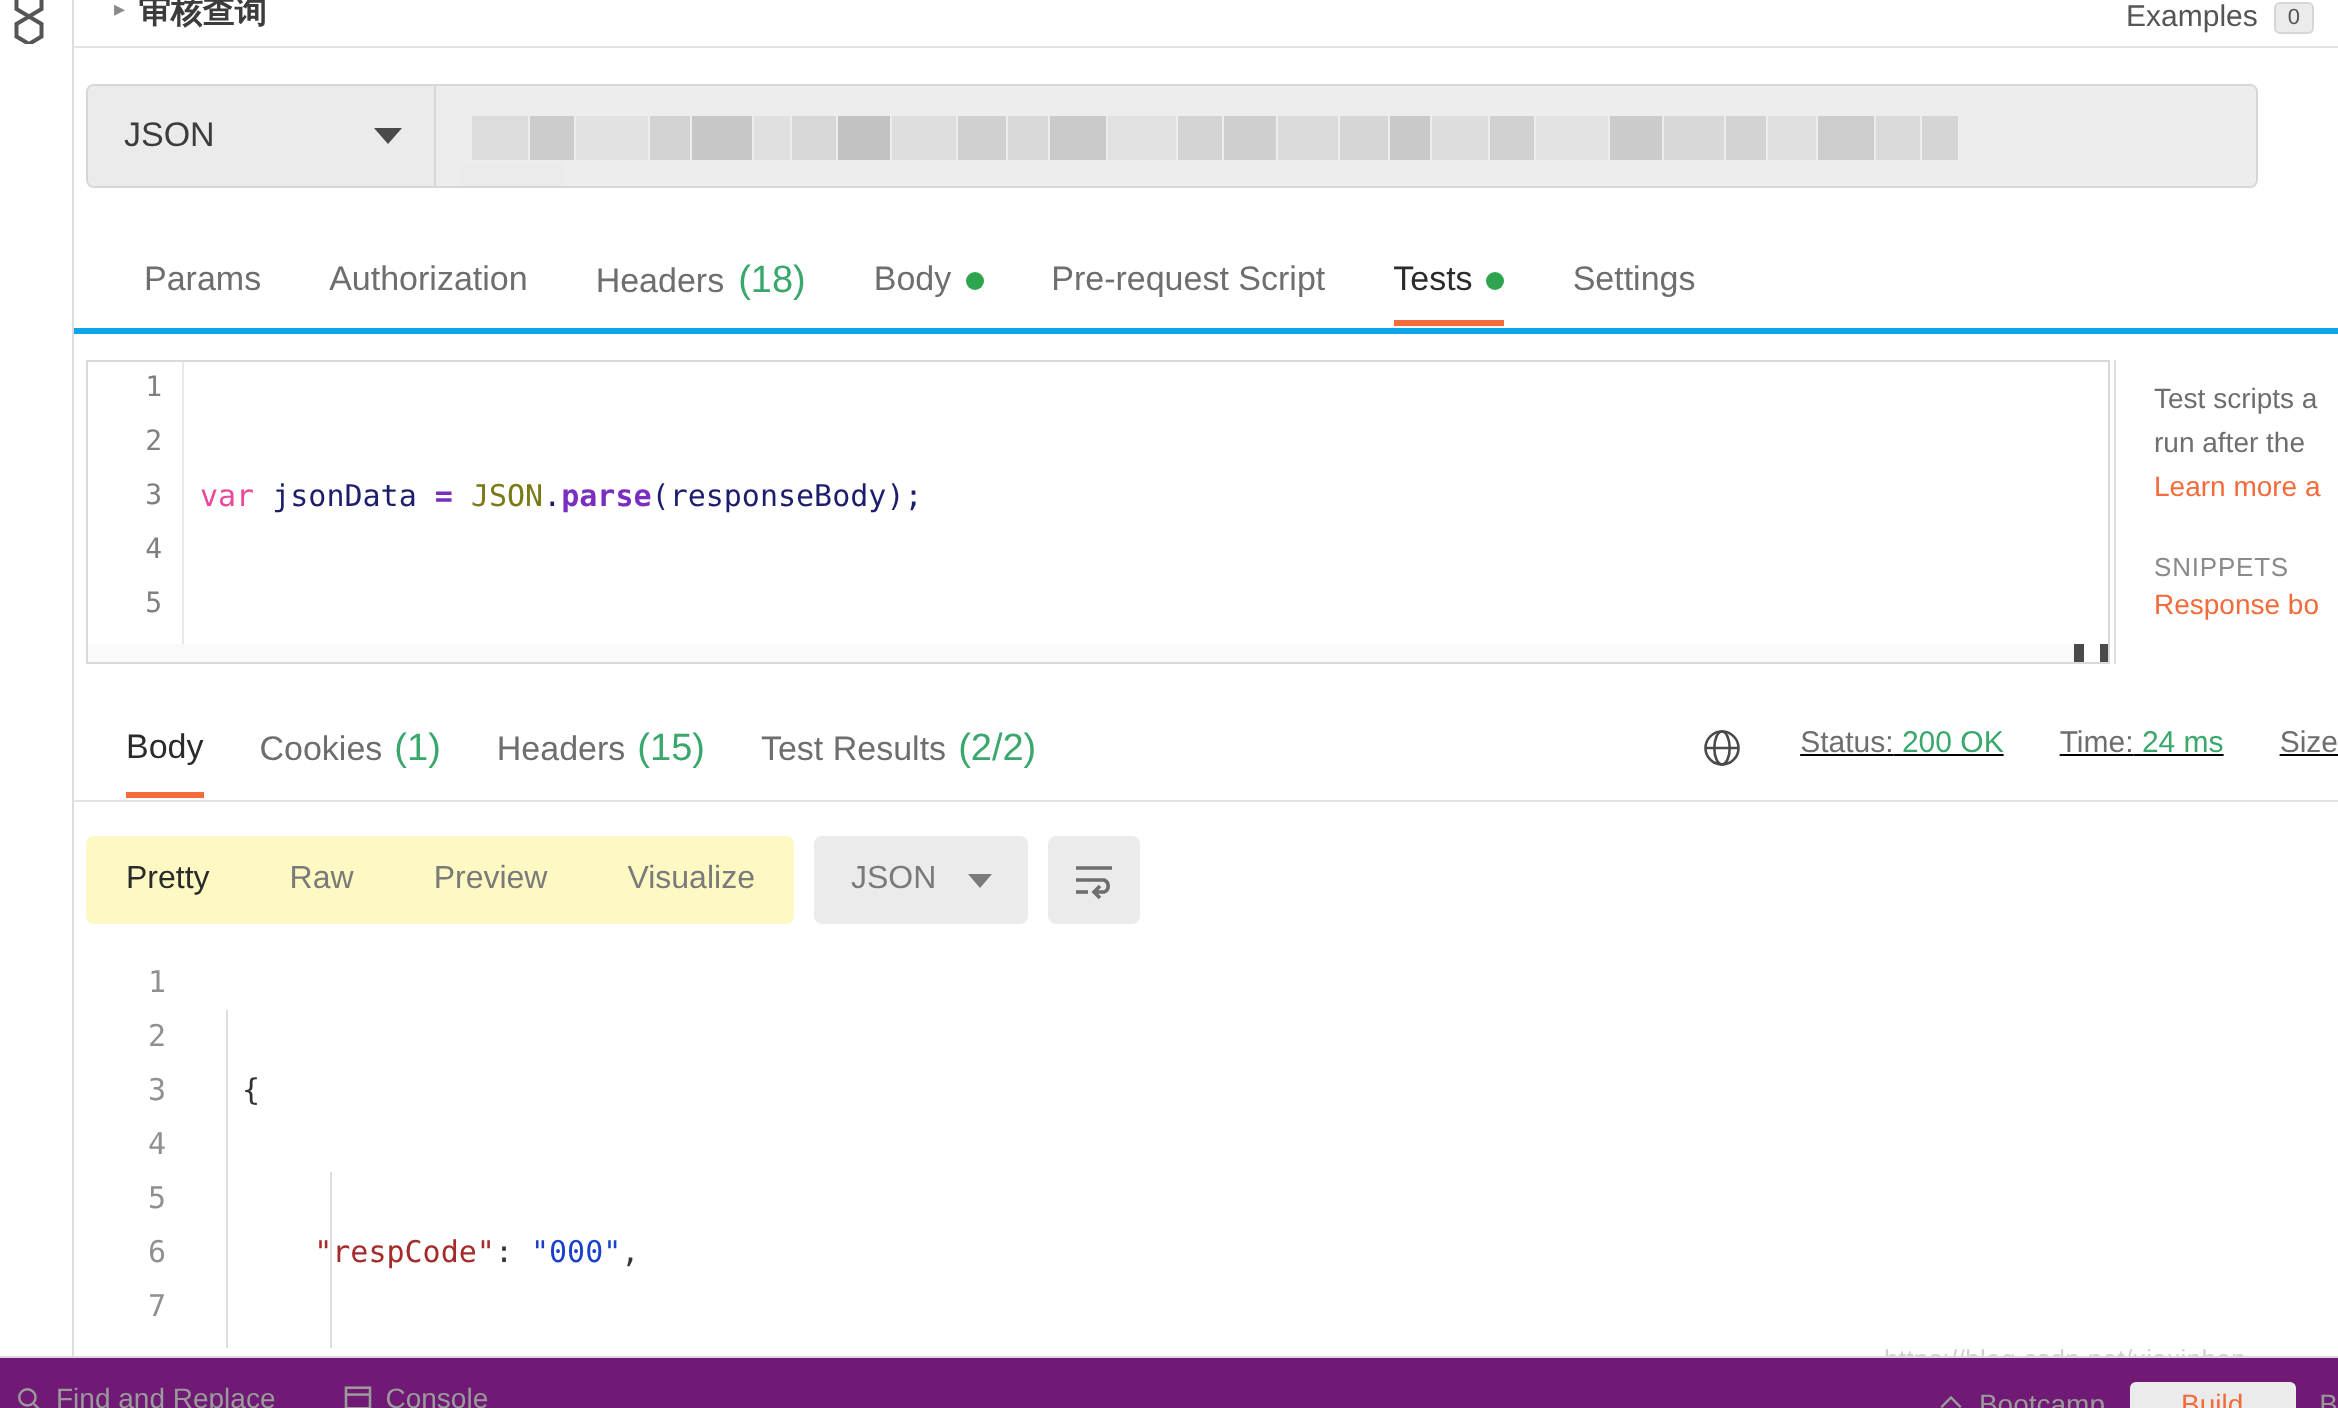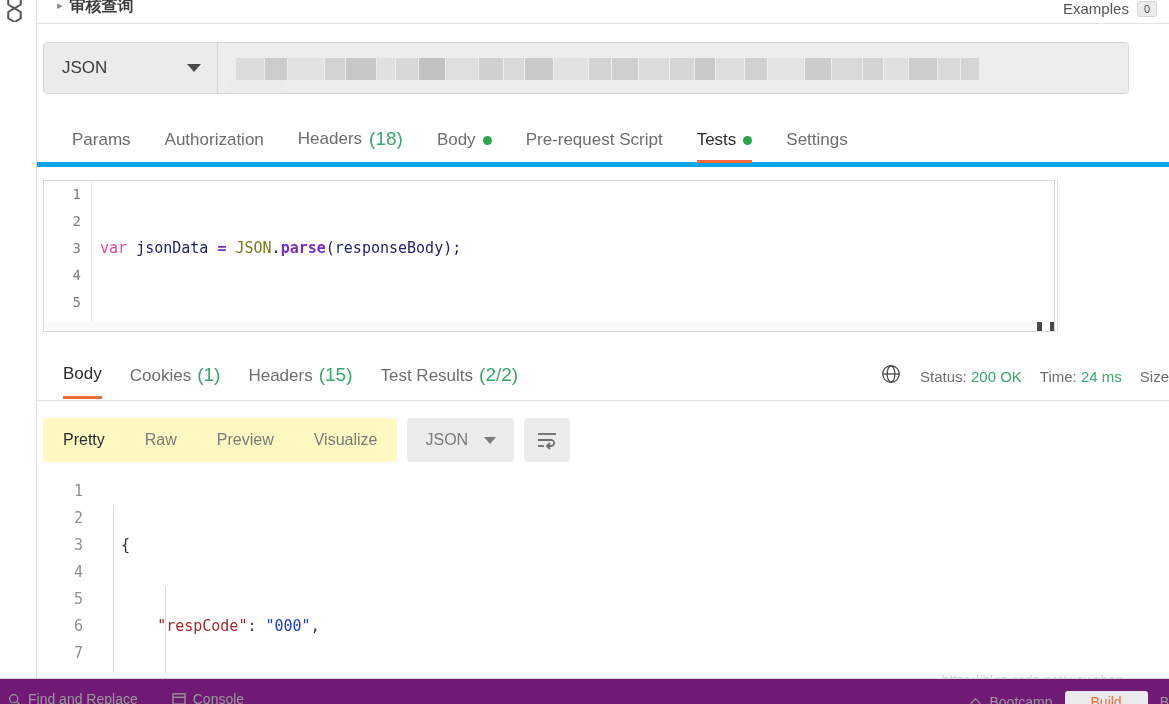--- a/index.html
+++ b/index.html
@@ -53,21 +53,21 @@
   .method-text { font-size:17px; color:#3c3c3c; }
   .caret { width:0;height:0;border-left:7px solid transparent;border-right:7px solid transparent;border-top:8px solid #4a4a4a; }
   .url-field { flex:1; position:relative; background:#ededed; }
   .blur-wrap { position:absolute; left:18px; top:15px; right:8px; height:22px; display:flex; gap:1px; }
   .blur-wrap i { display:block; height:100%; }
   .blur-low  { position:absolute; left:12px; top:38px; width:52px; height:12px; background:#ebebeb; }
 
   
   .req-tabs {
     position:absolute; left:37px; top:120px; right:0; height:47px;
-    border-bottom:5px solid #0ea5e9; display:flex; align-items:flex-end;
+    border-bottom:3px solid #0ea5e9; display:flex; align-items:flex-start;
     padding-left:18px; gap:0;
   }
   .rtab {
     position:relative; padding:10px 17px 12px 17px; font-size:17px; color:#6e6e6e;
     cursor:pointer; white-space:nowrap; display:flex; align-items:center; gap:7px;
   }
   .rtab.active { color:#2b2b2b; }
   .rtab.active::after {
     content:""; position:absolute; left:17px; right:17px; bottom:-1px;
     height:3px; background:#F26B3A;
@@ -128,22 +128,23 @@
   .sp-tab {
     position:relative; padding:9px 14px 12px 14px; font-size:17px; color:#6e6e6e;
     cursor:pointer; white-space:nowrap; display:flex; align-items:baseline; gap:6px;
   }
   .sp-tab.active { color:#2b2b2b; }
   .sp-tab.active::after {
     content:""; position:absolute; left:14px; right:14px; bottom:-1px;
     height:3px; background:#F26B3A;
   }
   .meta {
-    position:absolute; right:0; top:8px; display:flex; align-items:flex-end; gap:18px;
+    position:absolute; right:0; top:8px; display:flex; align-items:flex-start; gap:28px;
     padding-right:0;
+    text-decoration:underline;
   }
   .globe { width:22px; height:22px; color:#4a4a4a; }
   .meta-item { font-size:15px; color:#6e6e6e; white-space:nowrap; }
   .meta-item b { color:#3aa76d; font-weight:normal; }
 
   
   .viewer-bar { position:absolute; left:43px; top:418px; height:44px; display:flex; gap:10px; }
   .seg {
     background:#fef9c3; border-radius:4px; display:flex; align-items:center; height:44px;
   }
@@ -308,20 +309,27 @@
       
       
     </div>
     <div class="hscroll">
       <div class="hthumb"></div>
     </div>
   </div>
   <div class="vscroll-rail"></div>
   <div class="panel-divider"></div>
 
+  <div class="help-panel">
+    <div class="help-line">Test scripts a</div>
+    <div class="help-line">run after the</div>
+    <div class="help-link">Learn more a</div>
+    <div class="snip-hd">SNIPPETS</div>
+    <div class="snip-item">Response bo</div>
+  </div>
 
   <div class="resp-tabs">
     <div id="resptabs" style="display:flex;">
         <div class="sp-tab active">
           <span>Body</span>
         </div>
         <div class="sp-tab">
           <span>Cookies</span>
           <span class="cnt">(1)</span>
         </div>

